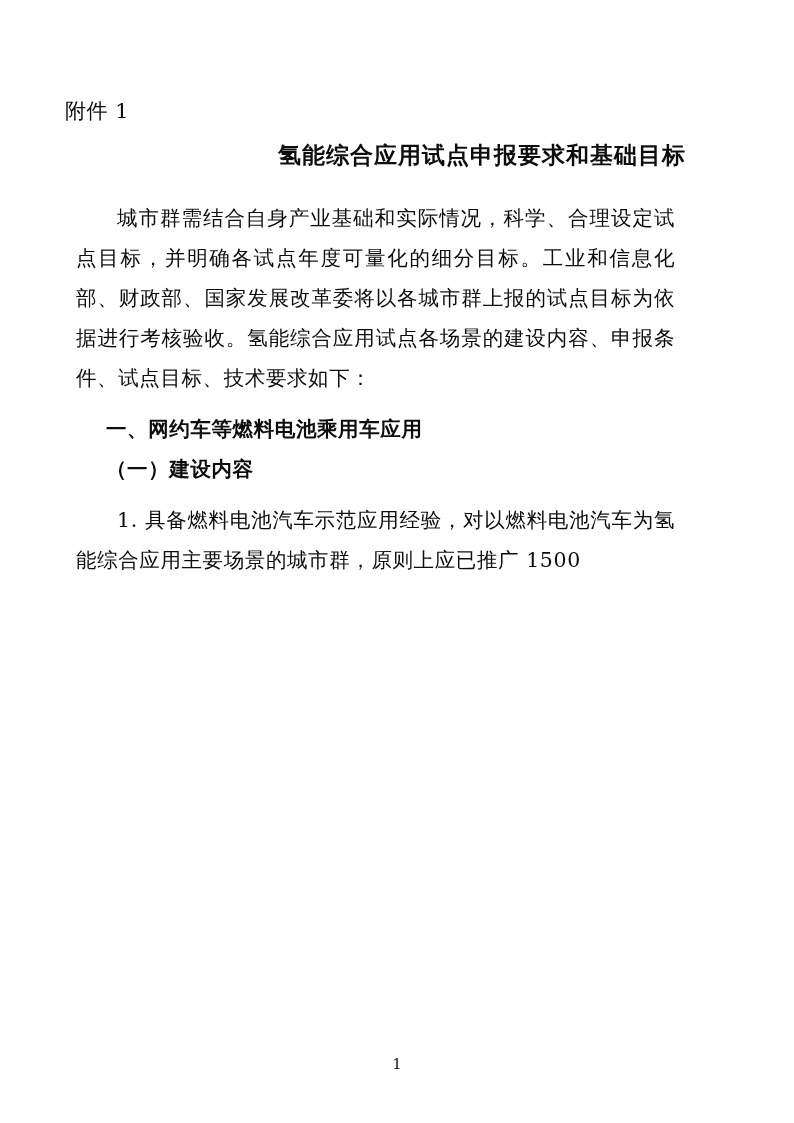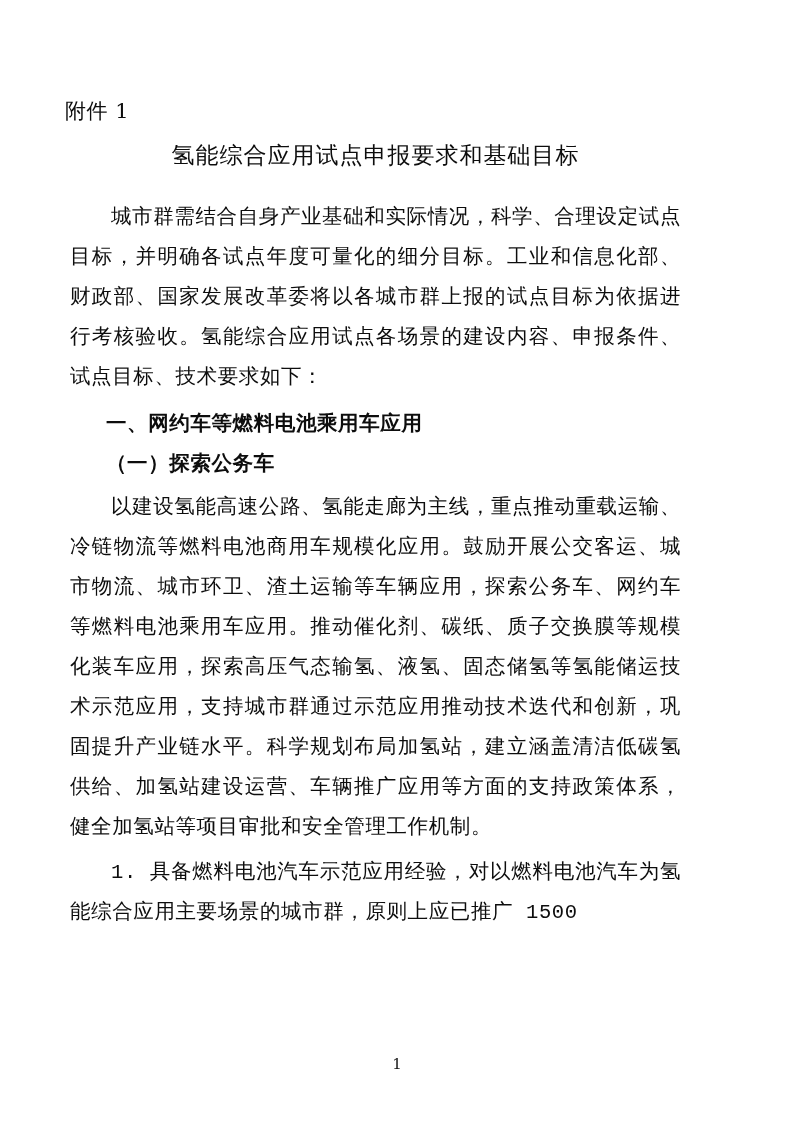--- a/index.html
+++ b/index.html
@@ -26,35 +26,34 @@
   }
   .attachment-label {
     font-size: 21px;
     line-height: 1.5;
     letter-spacing: 0.5px;
     margin: 0 0 10px 0;
     font-weight: 500;
   }
   .doc-title {
     font-size: 23px;
-    font-weight: normal;
-    text-align: center;
+    font-weight: bold;
+    text-align: right;
     letter-spacing: 1px;
     margin: 6px 0 26px 0;
     line-height: 1.5;
   }
   .body-para {
     font-size: 20.5px;
     line-height: 40px;
     text-indent: 2em;
-    margin: 5px;
+    margin: 11px;
     text-align: justify;
     text-justify: inter-ideograph;
     letter-spacing: 0.6px;
-    font-family: Liberation Mono, monospace;
   }
   .heading-1 {
     font-size: 20.5px;
     line-height: 40px;
     text-indent: 2em;
     margin: 0;
     font-weight: bold;
     letter-spacing: 0.6px;
   }
   .heading-2 {
@@ -82,22 +81,21 @@
 <div class="page">
 
   <p class="attachment-label">附件 1</p>
 
   <h1 class="doc-title">氢能综合应用试点申报要求和基础目标</h1>
 
   <p class="body-para">城市群需结合自身产业基础和实际情况，科学、合理设定试点目标，并明确各试点年度可量化的细分目标。工业和信息化部、财政部、国家发展改革委将以各城市群上报的试点目标为依据进行考核验收。氢能综合应用试点各场景的建设内容、申报条件、试点目标、技术要求如下：</p>
 
   <p class="heading-1">一、网约车等燃料电池乘用车应用</p>
 
-  <p class="heading-2">（一）探索公务车</p>
+  <p class="heading-2">（一）建设内容</p>
 
-  <p class="body-para">以建设氢能高速公路、氢能走廊为主线，重点推动重载运输、冷链物流等燃料电池商用车规模化应用。鼓励开展公交客运、城市物流、城市环卫、渣土运输等车辆应用，探索公务车、网约车等燃料电池乘用车应用。推动催化剂、碳纸、质子交换膜等规模化装车应用，探索高压气态输氢、液氢、固态储氢等氢能储运技术示范应用，支持城市群通过示范应用推动技术迭代和创新，巩固提升产业链水平。科学规划布局加氢站，建立涵盖清洁低碳氢供给、加氢站建设运营、车辆推广应用等方面的支持政策体系，健全加氢站等项目审批和安全管理工作机制。</p>
 
 
   <p class="body-para">1. 具备燃料电池汽车示范应用经验，对以燃料电池汽车为氢能综合应用主要场景的城市群，原则上应已推广 1500</p>
 
   <div class="page-number">1</div>
 
 </div>
 
 </body></html>

